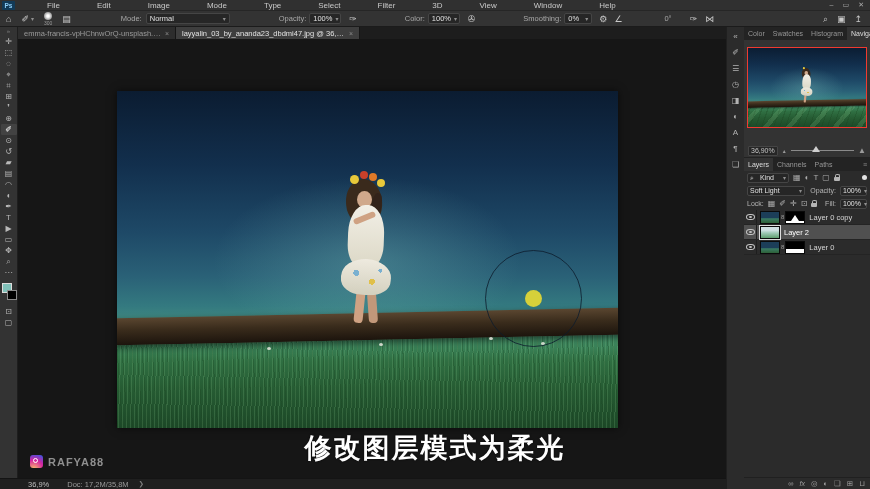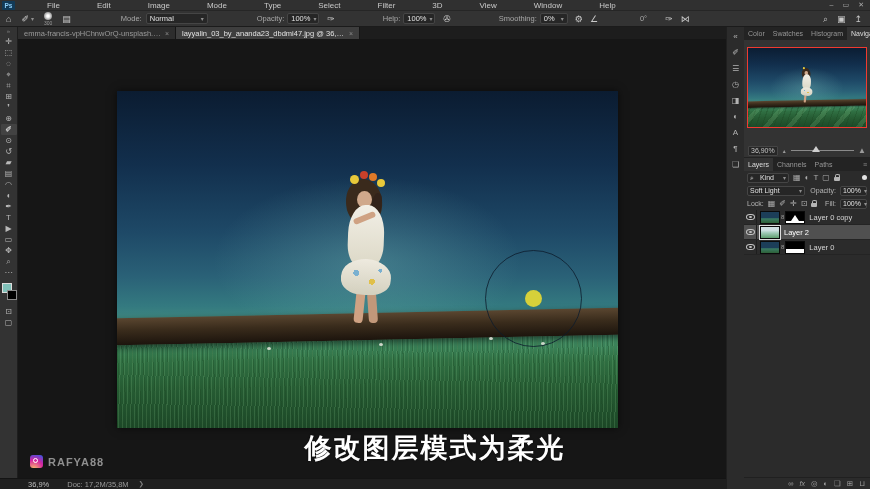--- a/index.html
+++ b/index.html
@@ -150,31 +150,31 @@
   <div class="obar">
     <span class="oi" style="margin-left:6px">⌂</span>
     <span class="oi" style="margin-left:10px">✐</span>
     <span class="oi" style="margin-left:2px;font-size:6px;color:#8f8f8f">▾</span>
     <div class="brush-prev" style="margin-left:10px">
       <div class="bp-circle"></div>
       <div class="bp-size">300</div>
     </div>
     <span class="oi" style="margin-left:10px">▤</span>
     <span class="lbl" style="margin-left:10px">Mode:</span>
-    <span class="dd" style="margin-left:4px;width:62px">
+    <span class="dd" style="margin-left:4px;width:84px">
       <span>Normal</span>
       <span class="caret">▾</span>
     </span>
     <span class="lbl" style="margin-left:9px">Opacity:</span>
     <span class="dd" style="margin-left:3px;width:32px">
       <span>100%</span>
       <span class="caret">▾</span>
     </span>
     <span class="oi" style="margin-left:8px">✑</span>
-    <span class="lbl" style="margin-left:8px">Help:</span>
+    <span class="lbl" style="margin-left:8px">Color:</span>
     <span class="dd" style="margin-left:3px;width:32px">
       <span>100%</span>
       <span class="caret">▾</span>
     </span>
     <span class="oi" style="margin-left:8px">✇</span>
     <span class="lbl" style="margin-left:8px">Smoothing:</span>
     <span class="dd" style="margin-left:3px;width:28px">
       <span>0%</span>
       <span class="caret">▾</span>
     </span>

